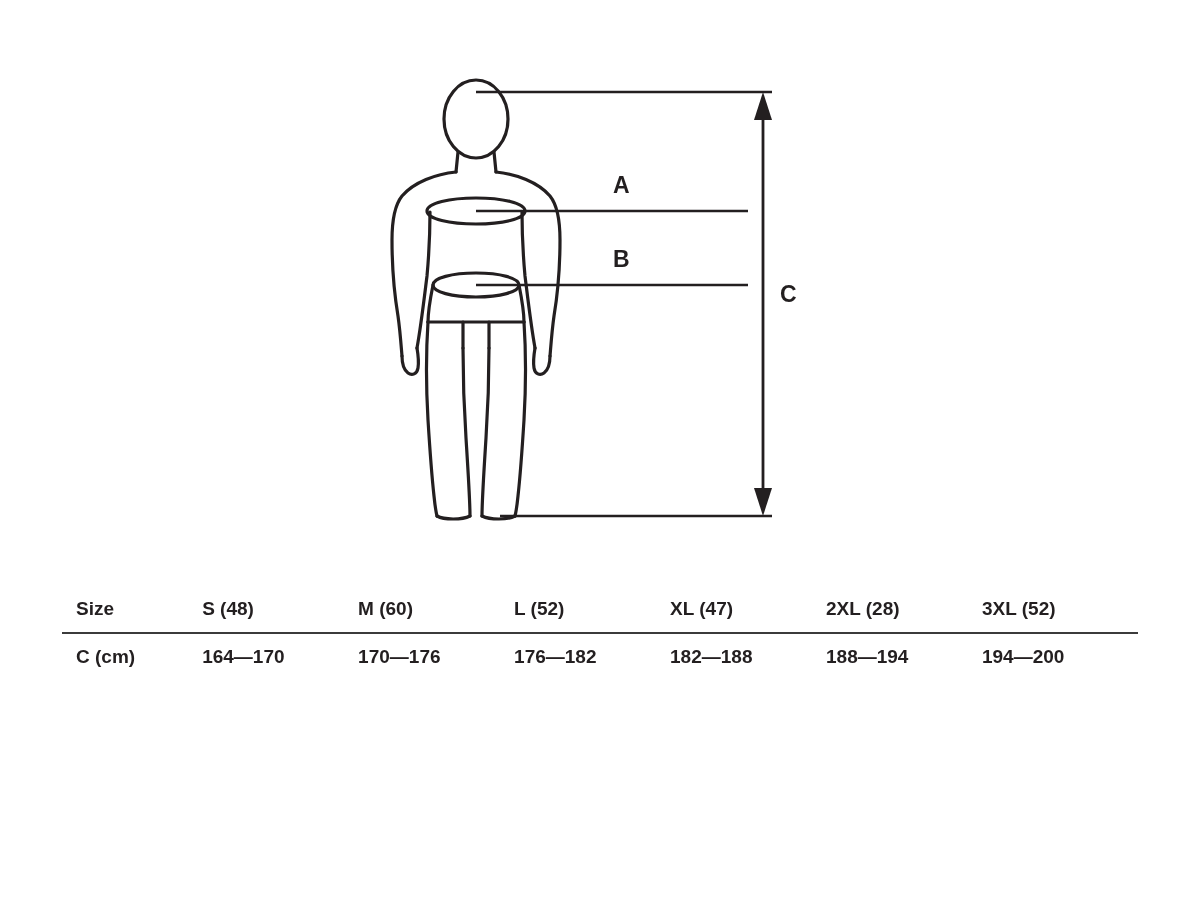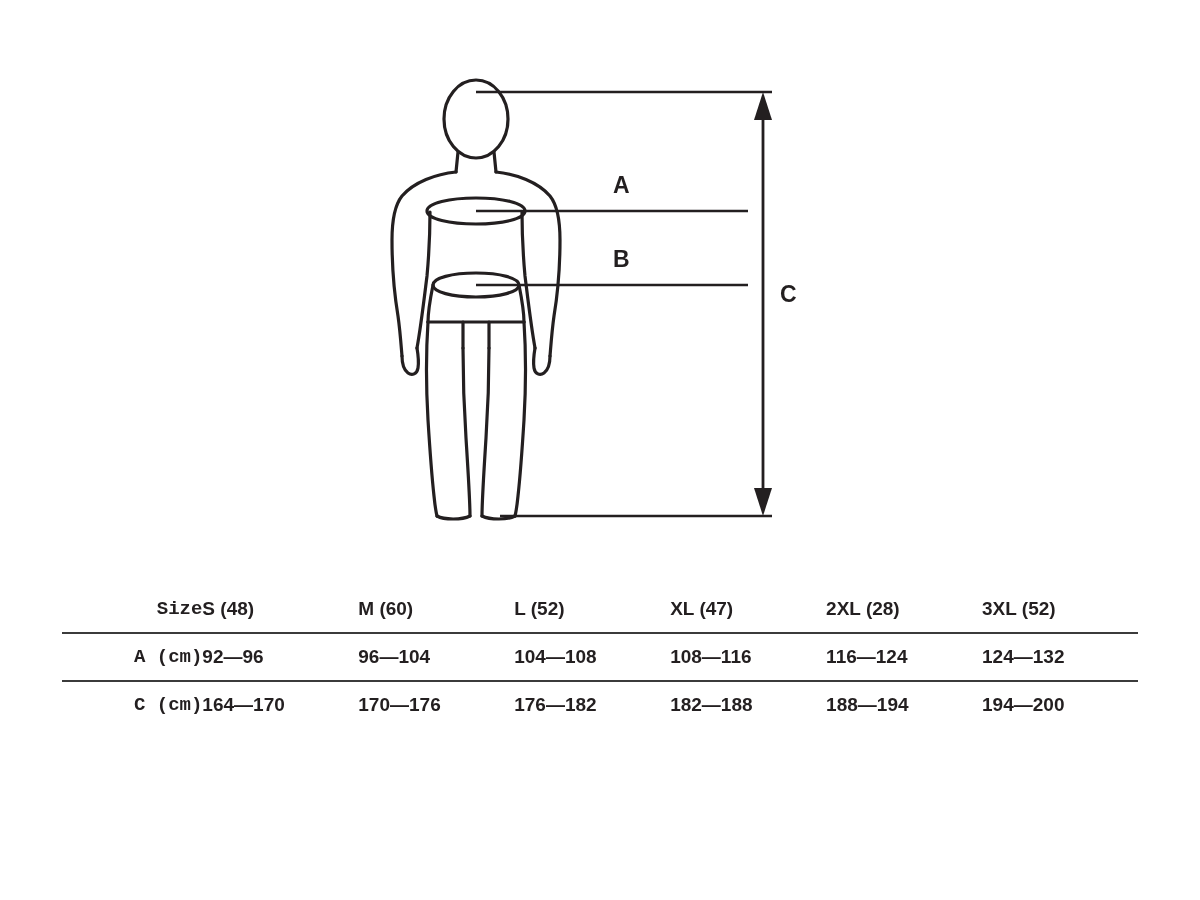--- a/index.html
+++ b/index.html
@@ -63,24 +63,23 @@
     font-weight: bold;
     white-space: nowrap;
   }
   #size-table tr {
     border-bottom: 2px solid #3b3b3b;
   }
   #size-table tr:last-child {
     border-bottom: none;
   }
   #size-table .rowhead {
-    text-align: right;
+    text-align: left;
     padding-left: 14px;
     width: 128px;
-    font-family: Liberation Mono, monospace;
   }
   .col-cell { width: 158px; }
 </style>
 </head>
 <body>
 
 <div id="page">
 
   <div id="figure-area">
     <svg id="figure-svg" width="1200" height="560" viewBox="0 0 1200 560">
@@ -170,29 +169,20 @@
       <tr>
         <td class="rowhead">Size</td>
         <td class="col-cell">S (48)</td>
         <td class="col-cell">M (60)</td>
         <td class="col-cell">L (52)</td>
         <td class="col-cell">XL (47)</td>
         <td class="col-cell">2XL (28)</td>
         <td class="col-cell">3XL (52)</td>
       </tr>
       <tr>
-        <td class="rowhead">A (cm)</td>
-        <td class="col-cell">92—96</td>
-        <td class="col-cell">96—104</td>
-        <td class="col-cell">104—108</td>
-        <td class="col-cell">108—116</td>
-        <td class="col-cell">116—124</td>
-        <td class="col-cell">124—132</td>
-      </tr>
-      <tr>
         <td class="rowhead">C (cm)</td>
         <td class="col-cell">164—170</td>
         <td class="col-cell">170—176</td>
         <td class="col-cell">176—182</td>
         <td class="col-cell">182—188</td>
         <td class="col-cell">188—194</td>
         <td class="col-cell">194—200</td>
       </tr>
     </tbody>
   </table>

